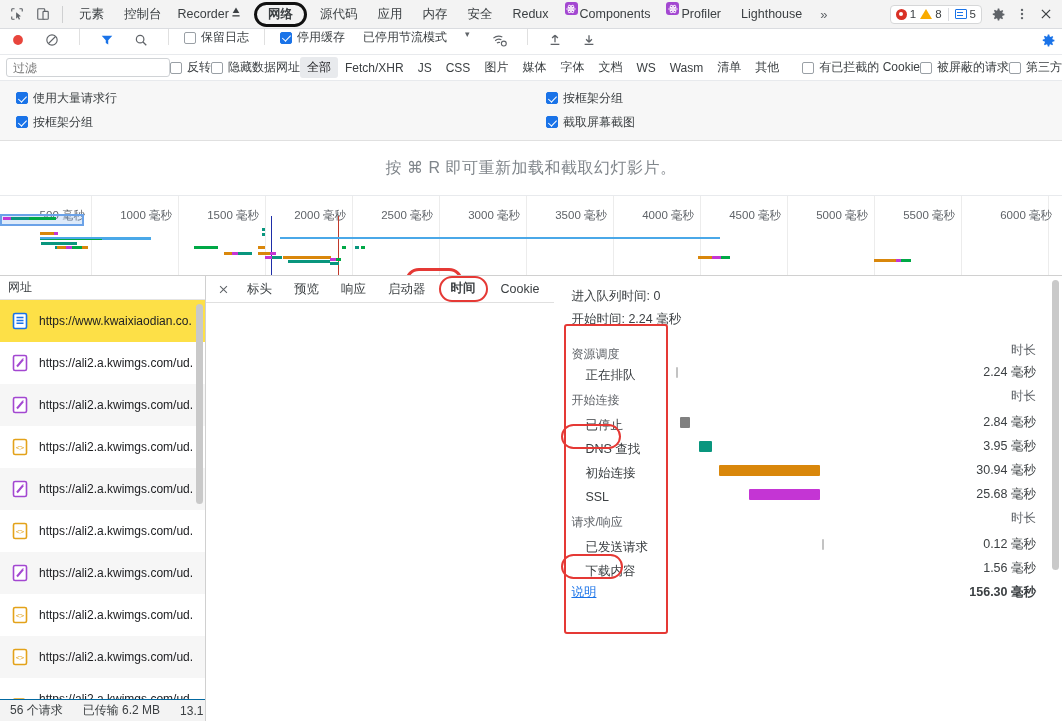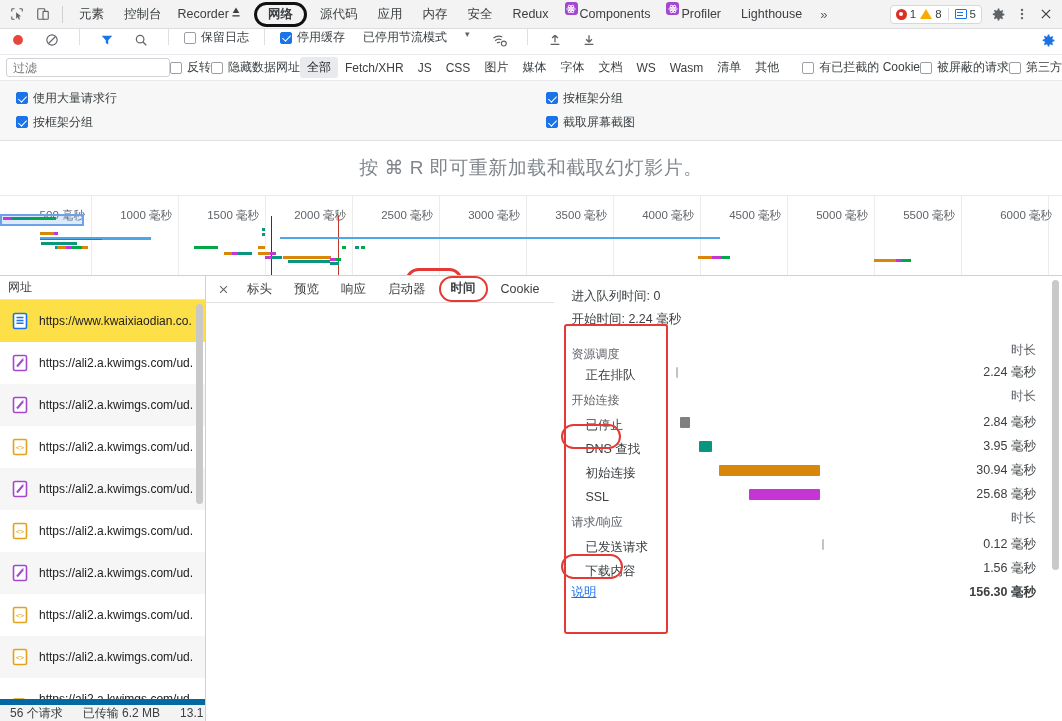--- a/index.html
+++ b/index.html
@@ -82,21 +82,21 @@
   .optrows { background:#f7f7f7; border-bottom:1px solid #e0e0e0; padding:5px 0 6px; flex:none; }
   .optrow { display:flex; align-items:center; height:24px; padding:0 16px; }
   .optrow .left { width:530px; }
   .optrow .right { }
 
   
   .hintband {
     height:55px; display:flex; align-items:center; justify-content:center;
     background:#fff; border-bottom:1px solid #e8eaed; flex:none;
   }
-  .hintband span { font-size:19px; color:#80868b; letter-spacing:.5px; }
+  .hintband span { font-size:16px; color:#80868b; letter-spacing:.5px; }
 
   
   .overview { height:80px; position:relative; background:#fff; border-bottom:1px solid #d0d0d0; flex:none; overflow:hidden; }
   .ov-ruler { position:absolute; inset:0; }
   .ov-tick { position:absolute; top:0; bottom:0; width:1px; background:#ececec; }
   .ov-label { position:absolute; top:12px; font-size:11.5px; color:#5f6368; transform:translateX(-100%); padding-right:6px; white-space:nowrap;}
   .ov-bar { position:absolute; height:3px; border-radius:0; }
   .ov-line { position:absolute; top:20px; bottom:0; width:1px; }
   .ov-sel { position:absolute; top:18px; left:0; height:12px; border:2px solid #6ba2e8; background:rgba(120,170,235,.25); }
 
@@ -105,21 +105,21 @@
   .sidebar { width:206px; border-right:1px solid #d0d0d0; display:flex; flex-direction:column; background:#fff; position:relative; }
   .sb-head { height:24px; display:flex; align-items:center; padding:0 8px; font-size:12px; color:#3c4043; border-bottom:1px solid #e4e4e4; background:#fff; flex:none;}
   .sb-list { flex:1 1 auto; overflow:hidden; position:relative; }
   .sb-row { height:42px; display:flex; align-items:center; gap:9px; padding:0 6px 0 10px; font-size:12px; color:#202124; cursor:pointer; position:relative; }
   .sb-row.sel { background:#fde047; }
   .sb-row.alt { background:#f6f6f6; }
   .sb-row .url { overflow:hidden; white-space:nowrap; text-overflow:clip; }
   .ficon { width:20px;height:24px;flex:none;position:relative; }
   .ficon svg{display:block;}
   .sb-scroll { position:absolute; right:2px; top:4px; width:7px; height:200px; background:#c9c9c9; border-radius:4px; }
-  .statusbar { height:22px; display:flex; align-items:center; gap:0; border-top:6px solid #0369a1; background:#f3f3f3; font-size:12px; color:#3c4043; padding:0 10px; flex:none; white-space:nowrap; overflow:hidden;}
+  .statusbar { height:22px; display:flex; align-items:center; gap:0; border-top:1px solid #0369a1; background:#f3f3f3; font-size:12px; color:#3c4043; padding:0 10px; flex:none; white-space:nowrap; overflow:hidden;}
   .statusbar .sdiv { width:1px;height:13px;background:#c4c4c4;margin:0 10px; }
 
   
   .detail { flex:1 1 auto; display:flex; flex-direction:row; min-width:0; background:#fff; position:relative; }
   .dtabs { height:27px; display:flex; align-items:center; border-bottom:1px solid #e0e0e0; padding:0 4px; gap:0; flex:none; background:#fff;}
   .dclose { width:26px;height:22px;display:flex;align-items:center;justify-content:center;color:#5f6368;font-size:14px;cursor:pointer; }
   .dtab { padding:0 11px; height:23px; line-height:23px; font-size:12.5px; color:#3c4043; cursor:pointer; white-space:nowrap; position:relative;}
   .dtab.ring { border:2.5px solid #e53935; border-radius:13px; font-weight:600; height:26px; line-height:21px; padding:0 10px; margin:0 2px; }
 
   .timing { flex:1 1 auto; position:relative; overflow:hidden; padding-top:9px; }

